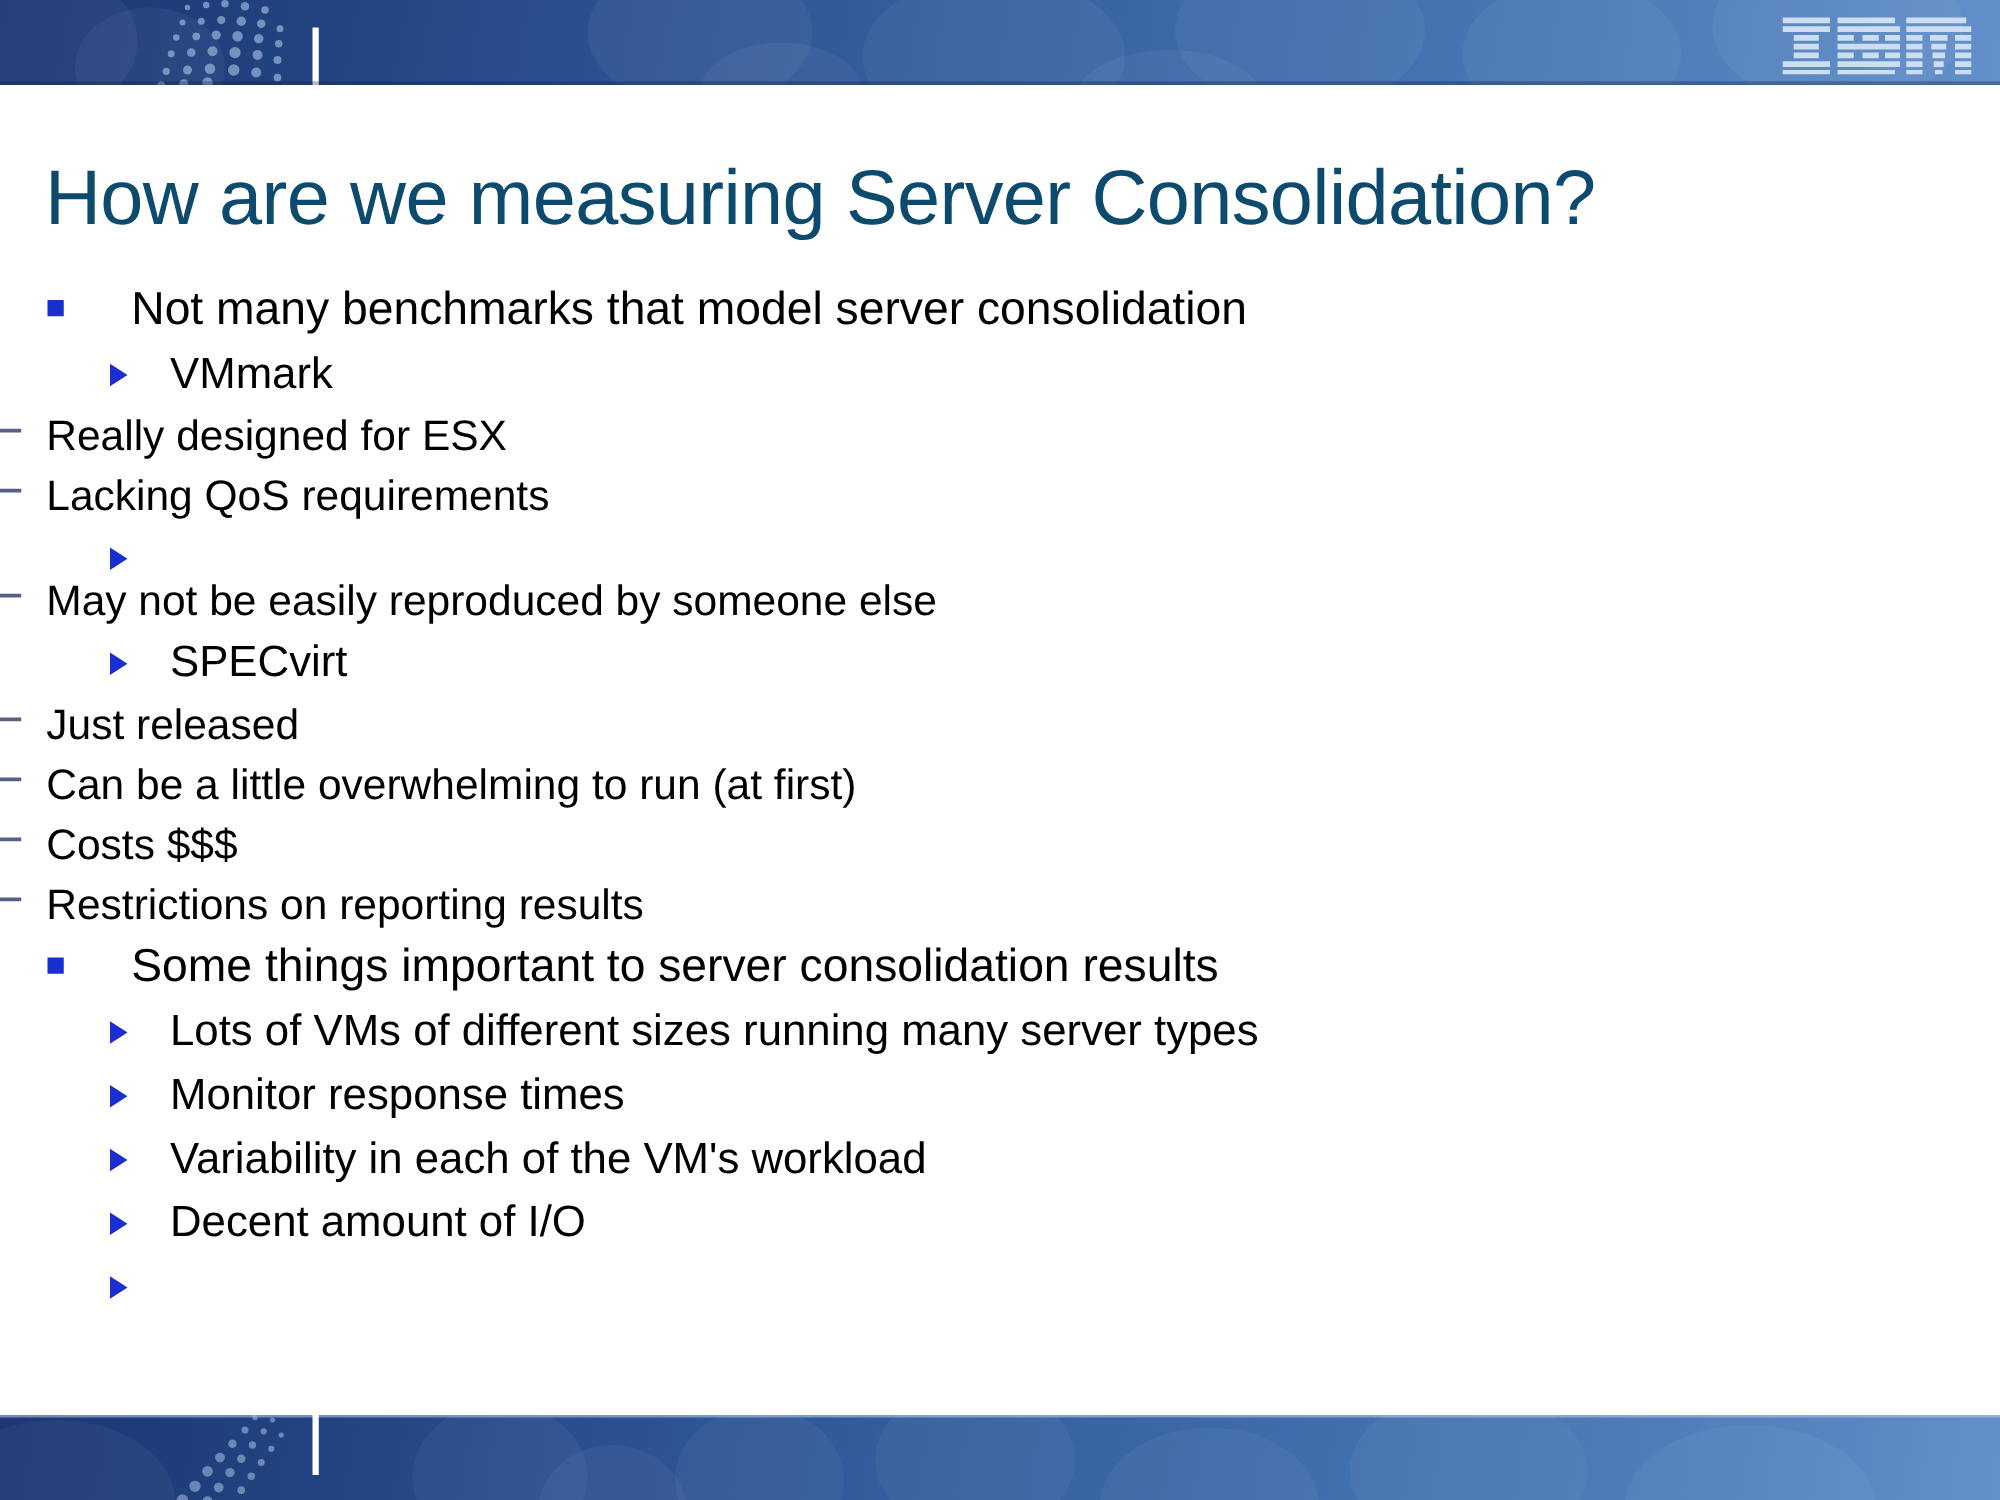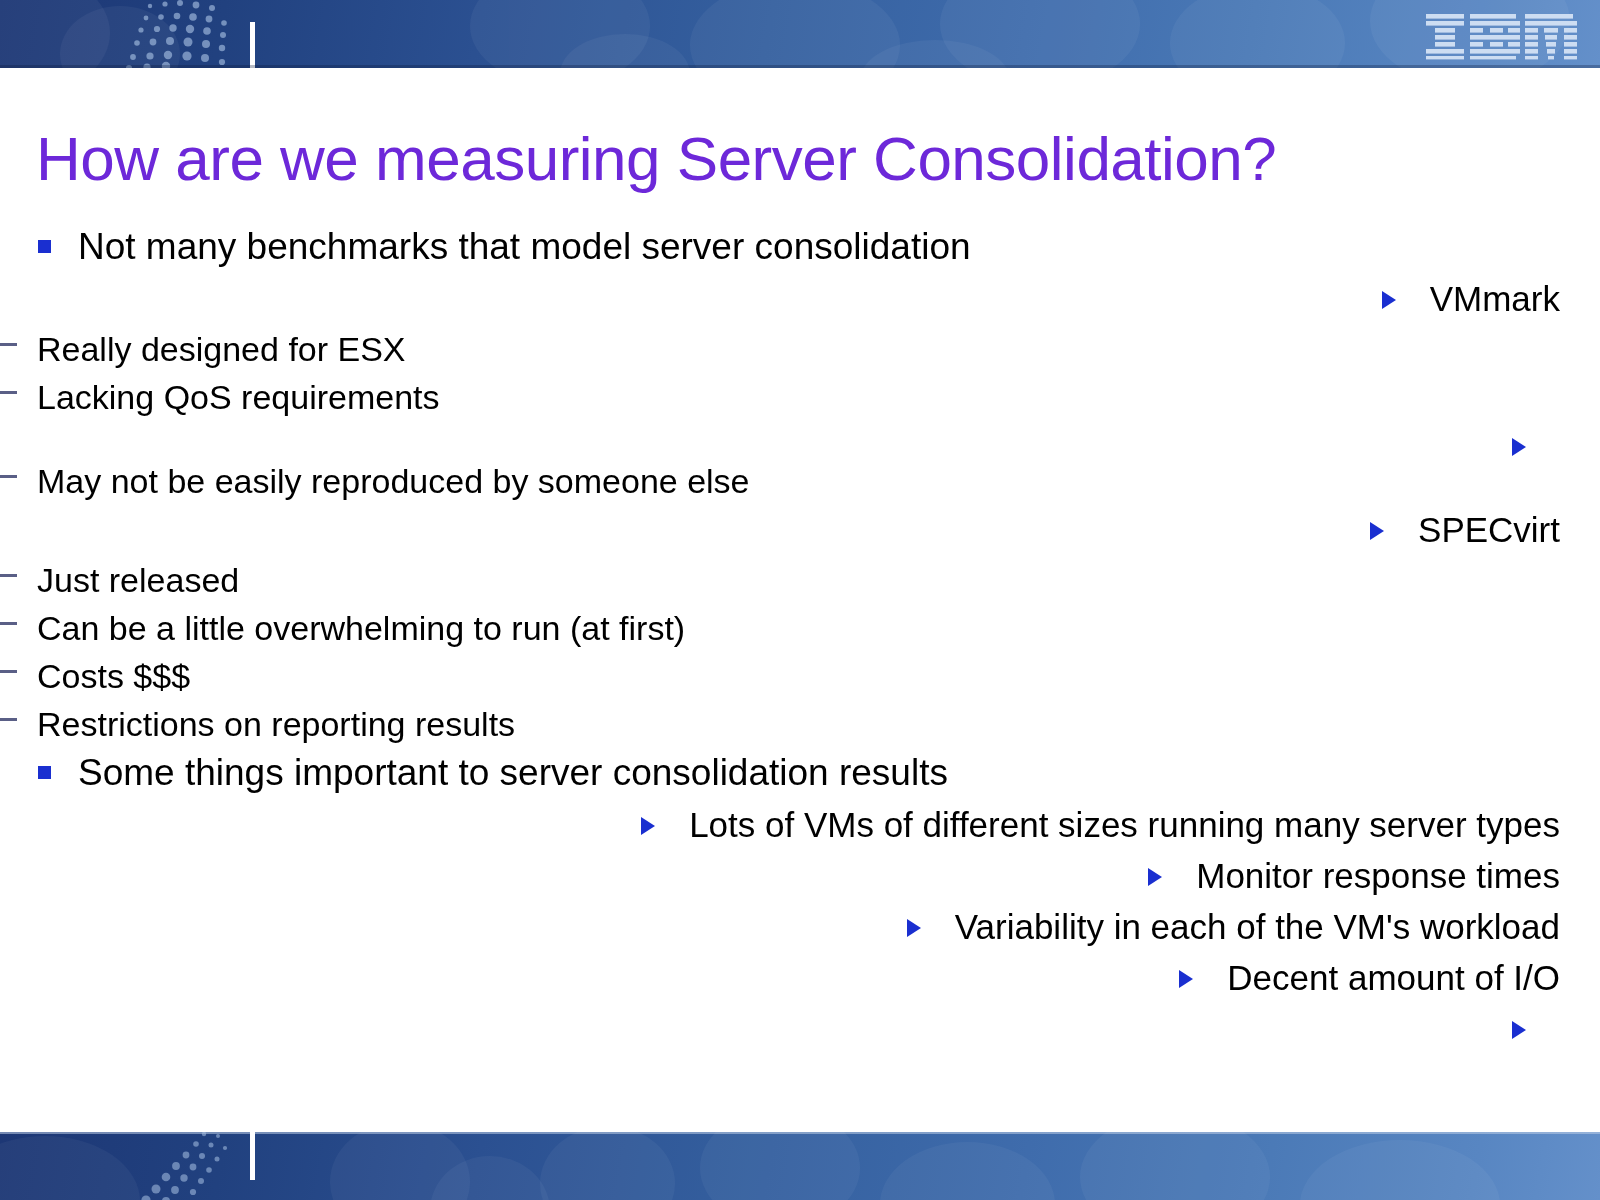--- a/index.html
+++ b/index.html
@@ -88,40 +88,40 @@
   
   .slide-title {
     position: absolute;
     left: 36px;
     top: 122px;
     width: 1500px;
     font-size: 62px;
     line-height: 74px;
     font-weight: normal;
     letter-spacing: -0.5px;
-    color: #6d28d9;
+    color: #0c4a6e;
     white-space: nowrap;
   }
 
   
   .body-content {
     position: absolute;
     left: 0;
     top: 222px;
     width: 1560px;
   }
 
   .bullet-row {
     position: relative;
     display: flex;
     align-items: flex-start;
   }
 
   
-  .lvl1 { padding-left: 38px; margin-bottom: 2px; }
+  .lvl1 { padding-left: 38px; margin-bottom: 2px; gap: 27px; }
   .lvl1 .marker {
     width: 40px;
     flex: 0 0 40px;
     display: flex;
     align-items: center;
     justify-content: flex-start;
     padding-top: 18px;
   }
   .lvl1 .sq {
     width: 13px;
@@ -129,21 +129,21 @@
     background: #1a2fd0;
     display: block;
   }
   .lvl1 .txt {
     font-size: 37px;
     line-height: 50px;
     color: #000000;
   }
 
   
-  .lvl2 { padding-left: 88px; margin-bottom: 1px; justify-content: flex-end; }
+  .lvl2 { padding-left: 88px; margin-bottom: 1px; }
   .lvl2 .marker {
     width: 48px;
     flex: 0 0 48px;
     display: flex;
     align-items: center;
     padding-top: 17px;
   }
   .lvl2 .tri {
     width: 0;
     height: 0;

